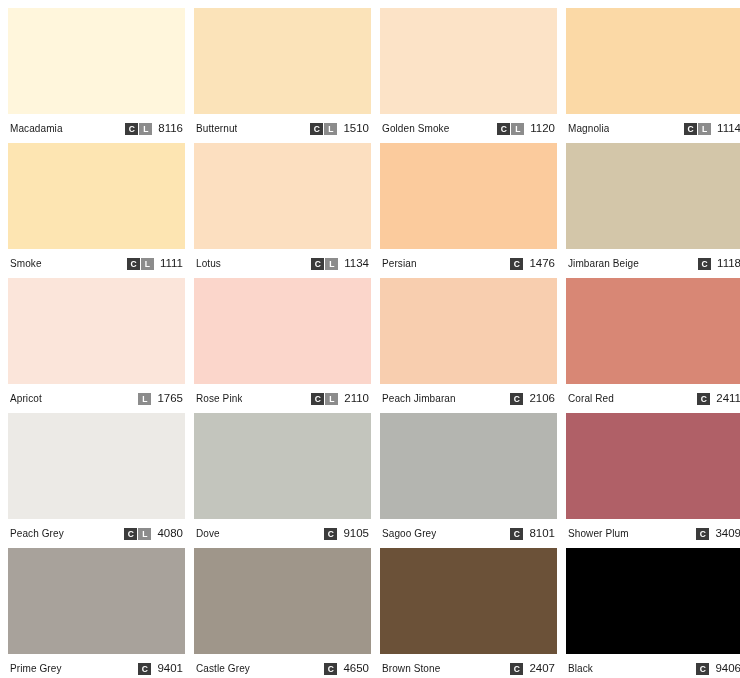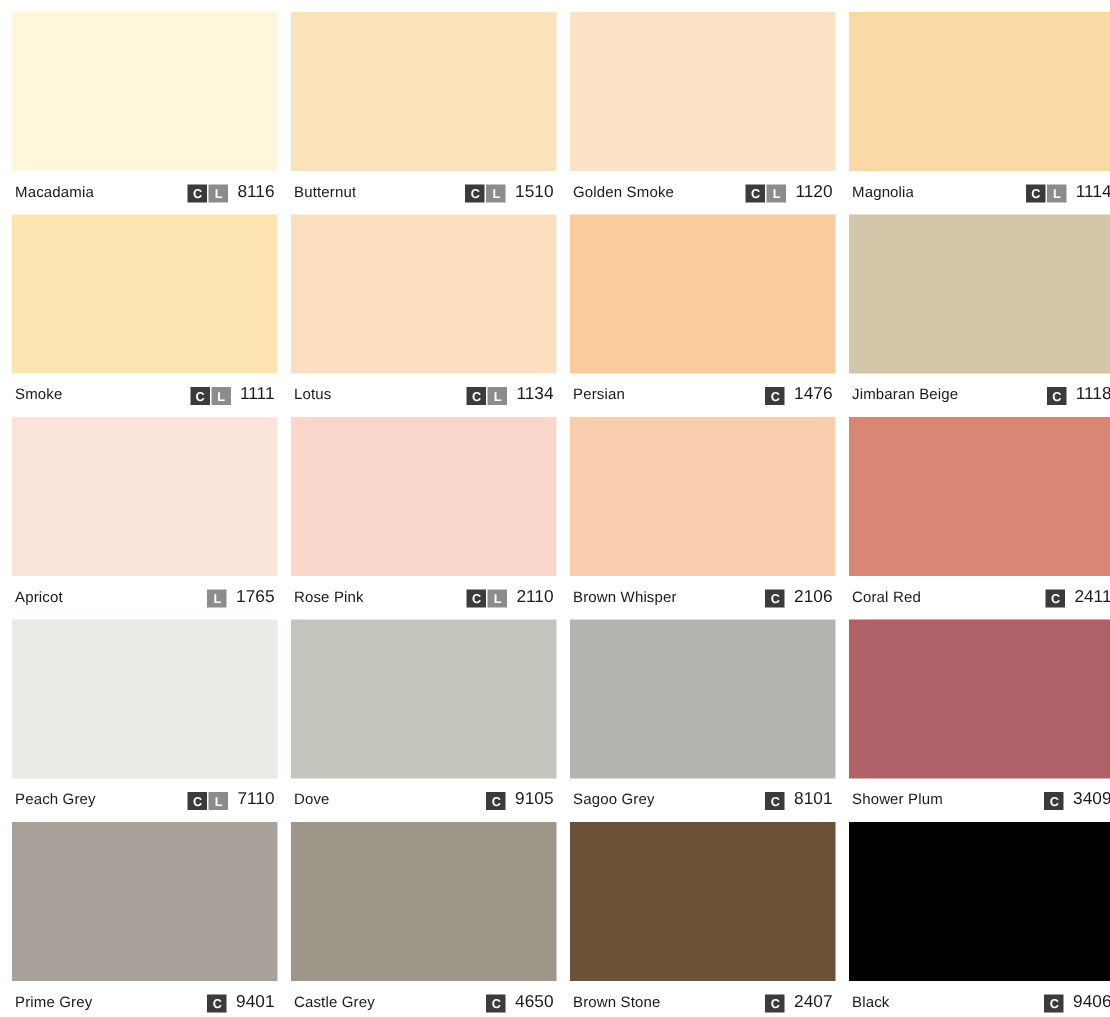--- a/index.html
+++ b/index.html
@@ -193,21 +193,21 @@
         <span class="swatch-right">
           <span class="badge badge-c" style="background: rgb(59, 59, 59); color: rgb(255, 255, 255);">C</span>
           <span class="badge badge-l" style="background: rgb(140, 140, 140); color: rgb(255, 255, 255);">L</span>
           <span class="swatch-code">2110</span>
         </span>
       </div>
     </div>
     <div class="swatch-cell">
       <div class="swatch-chip" style="background: rgb(248, 206, 175);"></div>
       <div class="swatch-meta">
-        <span class="swatch-name">Brown Whisper</span>
+        <span class="swatch-name">Peach Jimbaran</span>
         <span class="swatch-right">
           <span class="badge badge-c" style="background: rgb(59, 59, 59); color: rgb(255, 255, 255);">C</span>
           <span class="swatch-code">2106</span>
         </span>
       </div>
     </div>
     <div class="swatch-cell">
       <div class="swatch-chip" style="background: rgb(216, 135, 117);"></div>
       <div class="swatch-meta">
         <span class="swatch-name">Coral Red</span>
@@ -217,21 +217,21 @@
         </span>
       </div>
     </div>
     <div class="swatch-cell">
       <div class="swatch-chip" style="background: rgb(236, 234, 230);"></div>
       <div class="swatch-meta">
         <span class="swatch-name">Peach Grey</span>
         <span class="swatch-right">
           <span class="badge badge-c" style="background: rgb(59, 59, 59); color: rgb(255, 255, 255);">C</span>
           <span class="badge badge-l" style="background: rgb(140, 140, 140); color: rgb(255, 255, 255);">L</span>
-          <span class="swatch-code">7110</span>
+          <span class="swatch-code">4080</span>
         </span>
       </div>
     </div>
     <div class="swatch-cell">
       <div class="swatch-chip" style="background: rgb(195, 197, 189);"></div>
       <div class="swatch-meta">
         <span class="swatch-name">Dove</span>
         <span class="swatch-right">
           <span class="badge badge-c" style="background: rgb(59, 59, 59); color: rgb(255, 255, 255);">C</span>
           <span class="swatch-code">9105</span>

